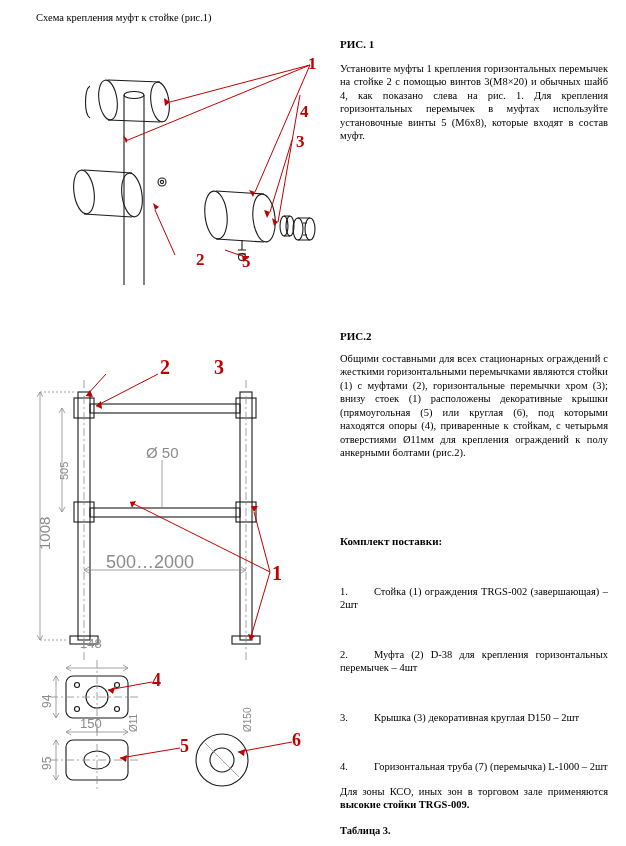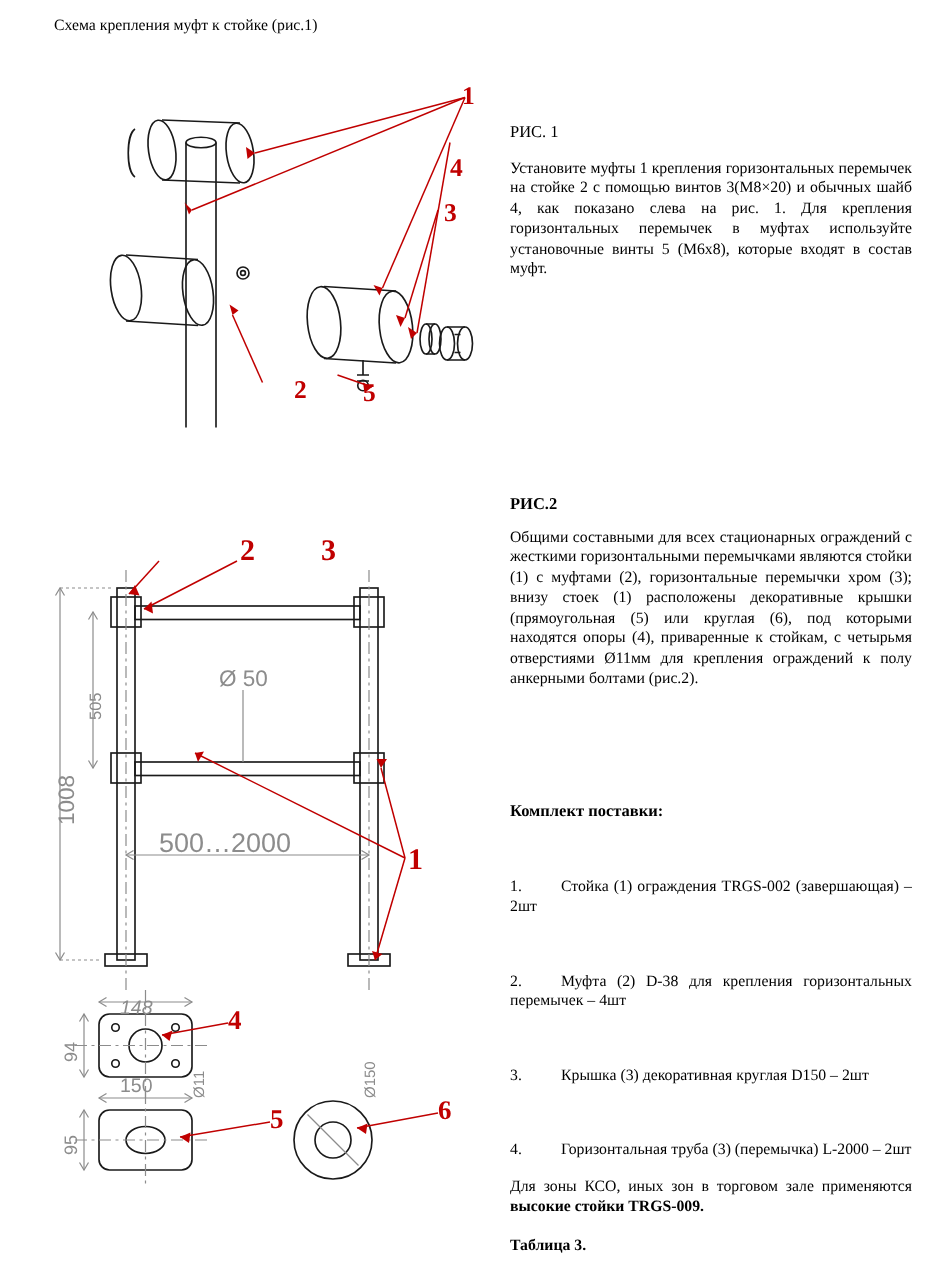--- a/index.html
+++ b/index.html
@@ -31,24 +31,23 @@
   
   .rcol {
     position: absolute;
     left: 340px;
     width: 268px;
     font-size: 10.5px;
     line-height: 13.5px;
     text-align: justify;
   }
   .rhead {
-    font-weight: normal;
+    font-weight: bold;
     font-size: 11px;
     margin-bottom: 10px;
-    margin-top: 44px;
   }
   .rhead2 {
     font-weight: bold;
     font-size: 11px;
     margin-bottom: 8px;
   }
   .block-fig1 { top: 38px; }
   .block-fig2 { top: 330px; }
   .block-kit  { top: 535px; }
   .kit-list {
@@ -294,21 +293,21 @@
     <div class="callout" style="left:262px; top:222px; font-size:20px;">1</div>
     <div class="callout" style="left:142px; top:330px; font-size:18px;">4</div>
     <div class="callout" style="left:170px; top:396px; font-size:18px;">5</div>
     <div class="callout" style="left:282px; top:390px; font-size:18px;">6</div>
 
     
     <div class="dim-text big rot90" style="left:26px; top:210px;">1008</div>
     <div class="dim-text rot90" style="left:48px; top:140px;">505</div>
     <div class="dim-text big" style="left:136px; top:104px;">Ø 50</div>
     <div class="dim-text" style="left:96px; top:212px; font-size:18px;">500…2000</div>
-    <div class="dim-text" style="left:70px; top:324px; font-size:13px;font-style:italic;">148</div>
+    <div class="dim-text" style="left:70px; top:296px; font-size:13px;">148</div>
     <div class="dim-text rot90" style="left:30px; top:368px; font-size:12px;">94</div>
     <div class="dim-text" style="left:70px; top:376px; font-size:13px;">150</div>
     <div class="dim-text rot90" style="left:30px; top:430px; font-size:12px;">95</div>
     <div class="dim-text rot90" style="left:118px; top:392px; font-size:10px;">Ø11</div>
     <div class="dim-text rot90" style="left:232px; top:392px; font-size:10px;">Ø150</div>
   </div>
 
   <div class="rcol block-fig1">
     <div class="rhead">РИС. 1</div>
     <div>Установите муфты 1 крепления горизонтальных перемычек на стойке 2 с помощью винтов 3(М8×20) и обычных шайб 4, как показано слева на рис. 1. Для крепления горизонтальных перемычек в муфтах используйте установочные винты 5 (М6х8), которые входят в состав муфт.</div>
@@ -325,21 +324,21 @@
       <li>
         <span class="kit-num">1.</span><span>Стойка (1) ограждения TRGS-002 (завершающая)  – 2шт</span>
       </li>
       <li>
         <span class="kit-num">2.</span><span>Муфта (2) D-38 для крепления горизонтальных перемычек – 4шт</span>
       </li>
       <li>
         <span class="kit-num">3.</span><span>Крышка (3) декоративная круглая D150 – 2шт</span>
       </li>
       <li>
-        <span class="kit-num">4.</span><span>Горизонтальная труба (3) (перемычка) L-2000 – 2шт</span>
+        <span class="kit-num">4.</span><span>Горизонтальная труба (7) (перемычка) L-1000 – 2шт</span>
       </li>
     </ul>
     <div class="kit-gap"></div>
     <div><span>Для зоны КСО, иных зон в торговом зале применяются </span><span class="bold">высокие стойки TRGS-009.</span></div>
     <div class="tbl-caption">Таблица 3.</div>
   </div>
 
 </div>
 
 </body></html>

